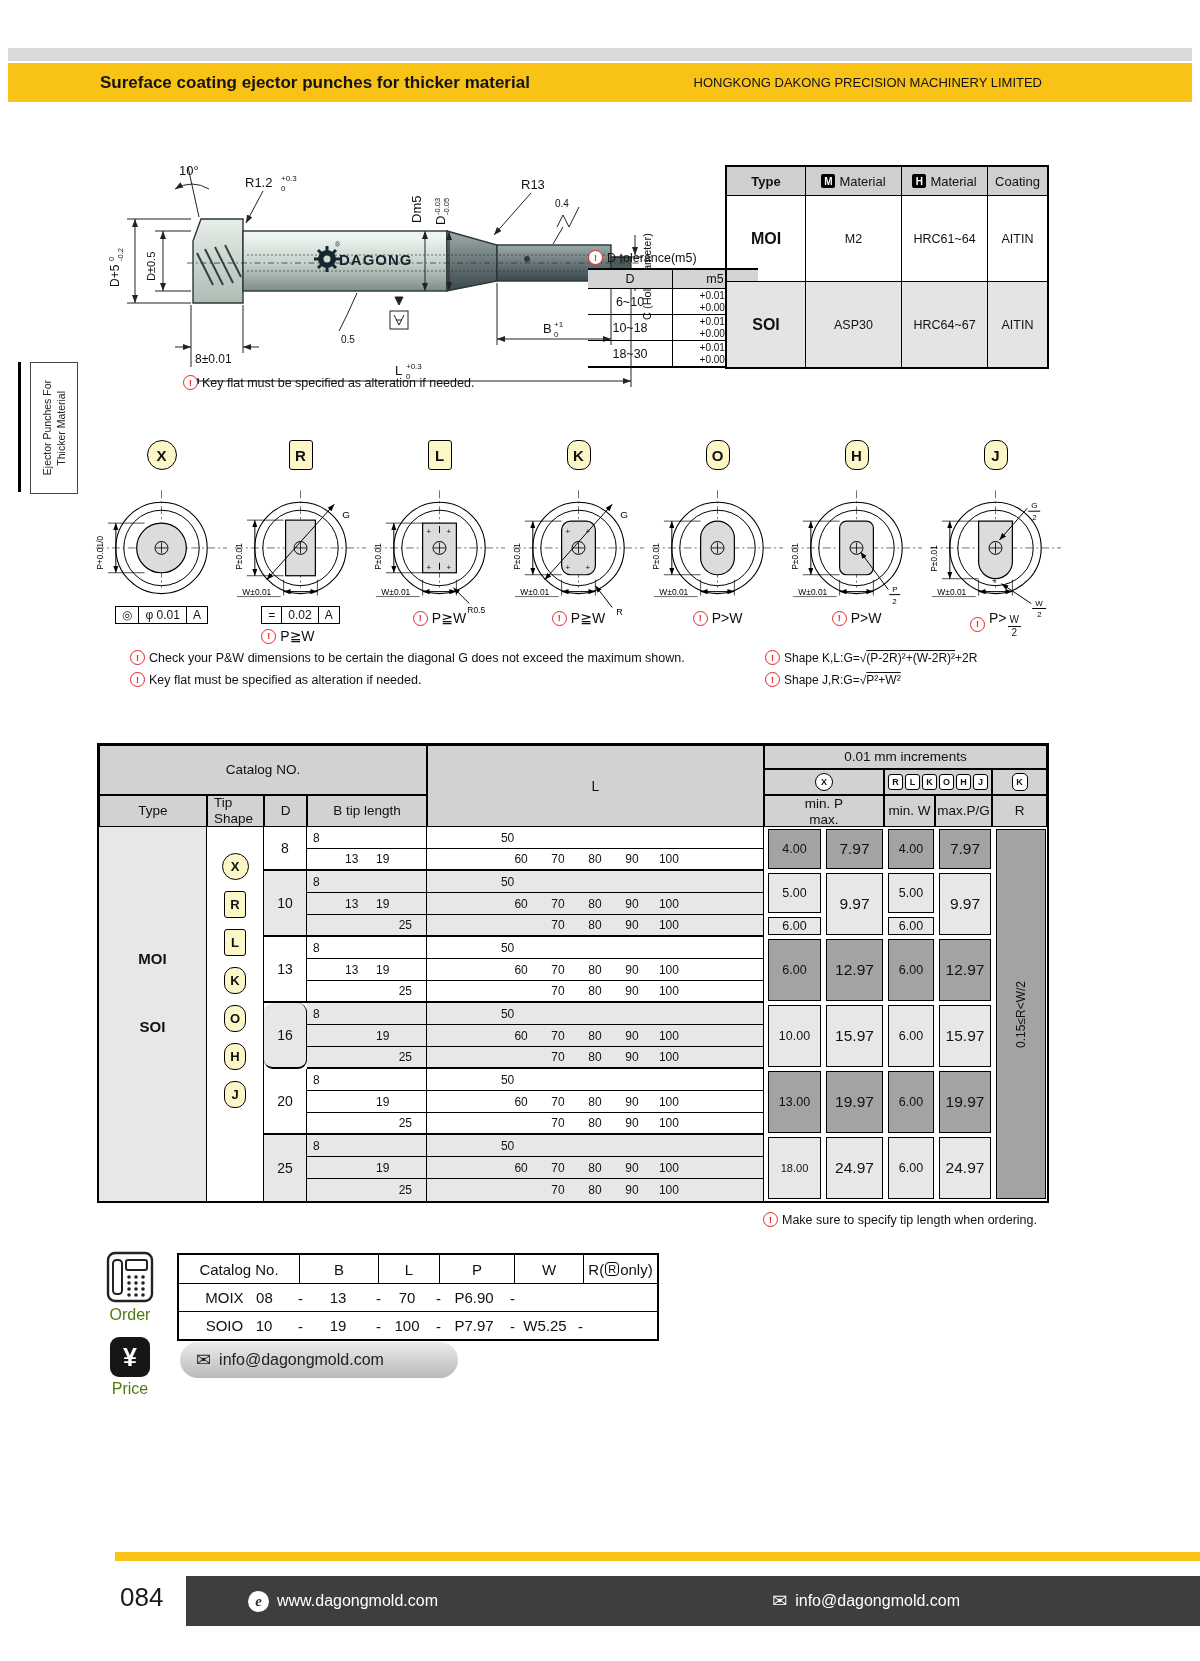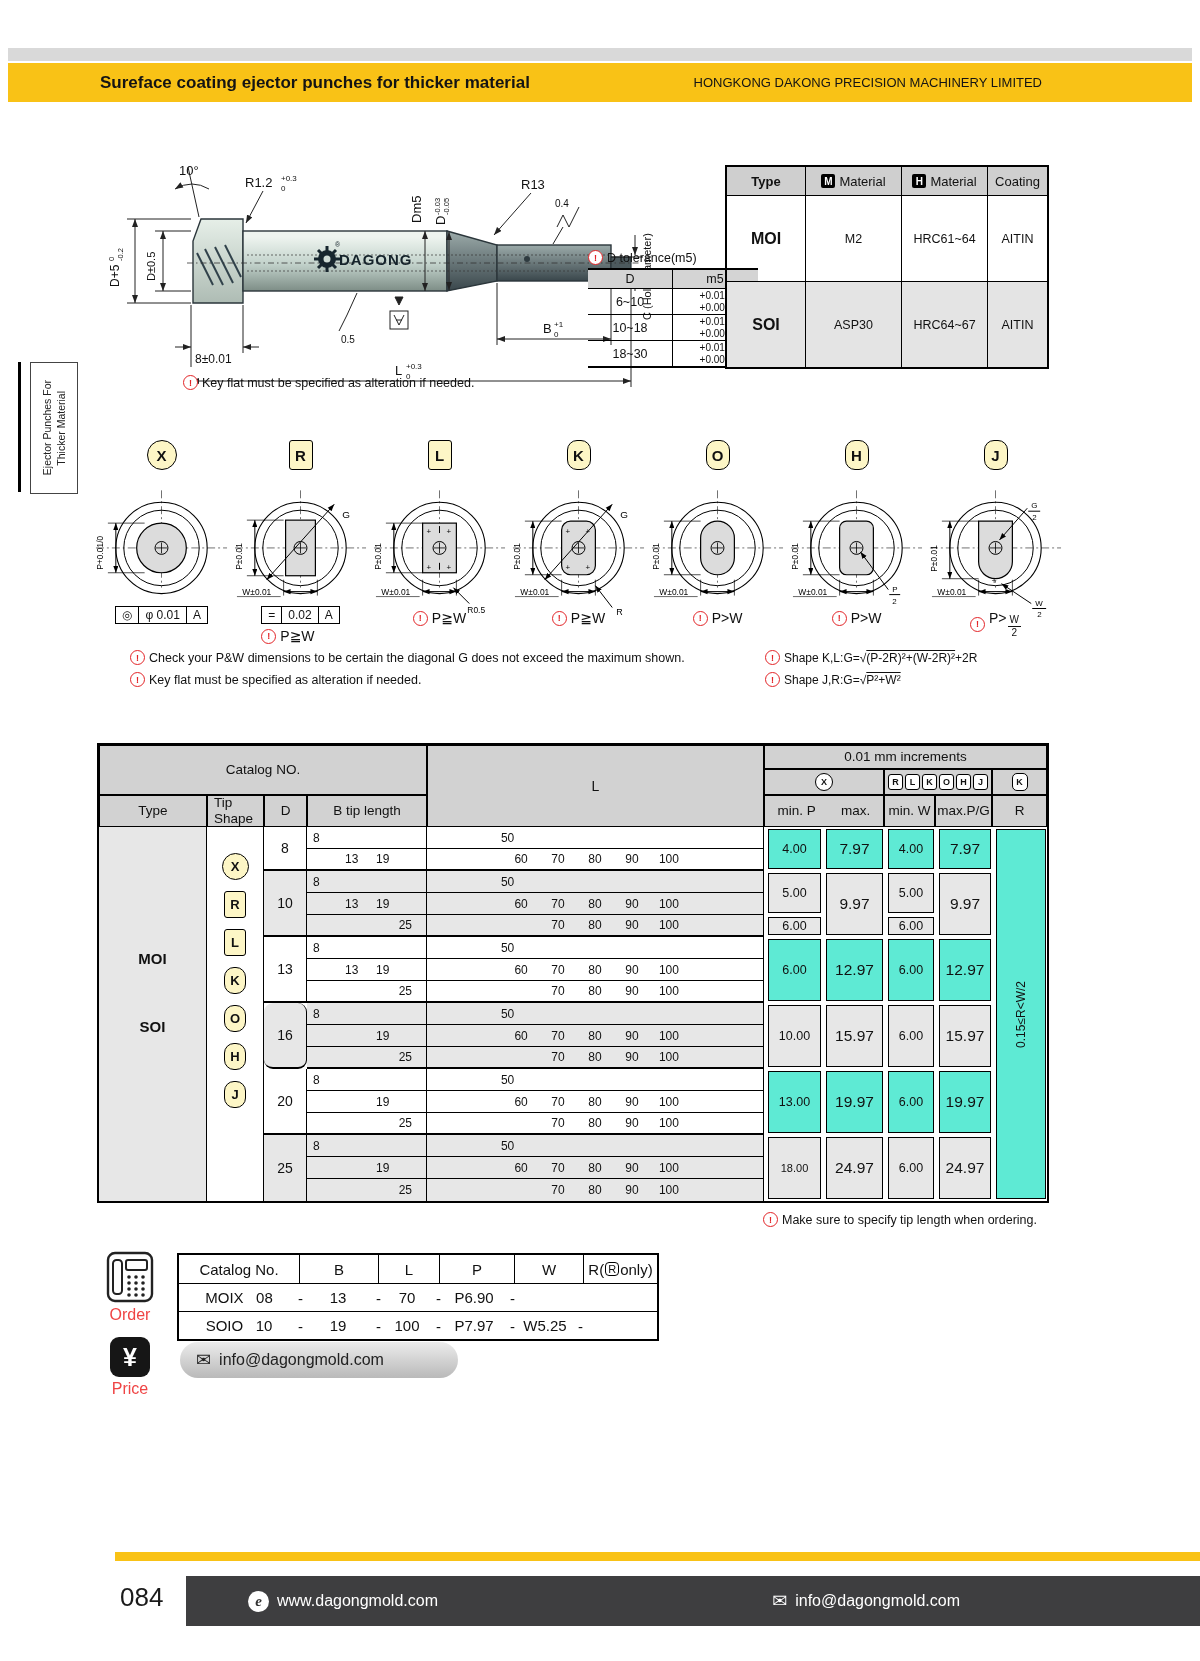--- a/index.html
+++ b/index.html
@@ -59,40 +59,40 @@
   .fnote{font-size:12px;}
   .rad{text-decoration:overline;}
   
   #ctable{display:grid;position:absolute;left:97px;top:743px;grid-template-columns:108px 57px 43px 120px 337px 3px 55px 3px 59px 3px 48px 3px 54px 3px 52px;grid-template-rows:24px 26px 32px repeat(17,22px);border:2px solid #000;background:#fff;}
   #ctable .hc{background:#d2d2d2;border:1px solid #000;display:flex;align-items:center;justify-content:center;font-size:13.5px;text-align:left;line-height:1.15;}
   #ctable .bc{position:relative;font-size:12px;}
   #ctable .br{border-right:1.2px solid #000;}
   #ctable .bb{border-bottom:1px solid #000;}
   #ctable .ge{border-bottom:2px solid #000;}
   #ctable .sh{background:#e7e7e7;}
-  #ctable .vc{margin:2px 1px;border:1.3px solid #000;display:flex;align-items:center;justify-content:center;background:#5eead4;}
+  #ctable .vc{margin:2px 1px;border:1.3px solid #000;display:flex;align-items:center;justify-content:center;background:#a3a3a3;}
   #ctable .vc.sh{background:#e7e7e7;}
   #ctable .num{position:absolute;top:50%;transform:translate(-50%,-50%);}
   #ctable .bnum{position:absolute;top:50%;transform:translateY(-50%);}
   #ctable .dcell{display:flex;align-items:center;justify-content:center;font-size:14px;}
   .mini{display:inline-flex;align-items:center;justify-content:center;border:1.2px solid #000;background:#fff;font-size:9px;font-weight:bold;width:13px;height:14px;border-radius:3px;}
   .mini.circ{width:16px;height:16px;border-radius:50%;}
   .mini.krd{width:14px;height:16px;border-radius:5px;}
   .vert{writing-mode:vertical-rl;transform:rotate(180deg);font-size:12px;}
   
   .order-tbl{left:177px;top:1253px;width:478px;border:2px solid #000;font-size:15px;}
   .order-tbl .hrow{display:flex;border-bottom:1.2px solid #000;}
   .order-tbl .hrow>div{height:28px;display:flex;align-items:center;justify-content:center;border-right:1.2px solid #000;}
   .order-tbl .hrow>div:last-child{border-right:none;}
   .order-tbl .drow{display:flex;border-bottom:1.2px solid #000;}
   .order-tbl .drow:last-child{border-bottom:none;}
   .order-tbl .drow>div{height:27px;display:flex;align-items:center;justify-content:center;position:relative;white-space:pre;}
   .order-tbl .sep::after{content:"-";position:absolute;right:-4px;top:50%;transform:translateY(-50%);}
   .rbox{display:inline-flex;border:1.2px solid #000;border-radius:4px;padding:0 2px;font-size:11px;margin:0 1px;}
-  .iconlab{font-size:16px;color:#ef4444;text-align:center;}
+  .iconlab{font-size:16px;color:#4d7c0f;text-align:center;}
   .pill{left:180px;top:1342px;width:278px;height:36px;border-radius:18px;background:linear-gradient(#ececec,#b9b9b9);display:flex;align-items:center;padding-left:16px;font-size:16px;color:#222;box-sizing:border-box;}
   .yen{left:110px;top:1337px;width:40px;height:40px;background:#161616;border-radius:9px;color:#fff;font-size:25px;font-weight:bold;display:flex;align-items:center;justify-content:center;}
   
   .footyellow{left:115px;top:1552px;width:1085px;height:9px;background:#f9c216;}
   .footbar{left:186px;top:1576px;width:1014px;height:50px;background:#3e3e40;display:flex;align-items:center;color:#fff;font-size:16px;}
   .pageno{left:120px;top:1582px;font-size:26px;color:#1a1a1a;}
   .eico{display:inline-flex;width:21px;height:21px;border-radius:50%;background:#fff;color:#333;font-family:"Liberation Serif",serif;font-style:italic;font-weight:bold;align-items:center;justify-content:center;font-size:15px;margin-right:8px;}
   svg text{font-family:"Liberation Sans",sans-serif;}
 </style>
 </head>
@@ -654,21 +654,21 @@
         <span class="mini">R</span>
         <span class="mini">L</span>
         <span class="mini">K</span>
         <span class="mini">O</span>
         <span class="mini">H</span>
         <span class="mini">J</span>
       </div>
       <div class="hc" style="grid-area: 2 / 14 / 3 / 16;">
         <span class="mini krd">K</span>
       </div>
-      <div class="hc" style="grid-area: 3 / 6 / 4 / 10; justify-content: space-around;">
+      <div class="hc" style="grid-area: 3 / 6 / 4 / 10; justify-content: space-around; flex-direction: column;">
         <span>min. P</span>
         <span>max.</span>
       </div>
       <div class="hc" style="grid-area: 3 / 10 / 4 / 12;">min. W</div>
       <div class="hc" style="grid-area: 3 / 12 / 4 / 14;">max.P/G</div>
       <div class="hc" style="grid-area: 3 / 14 / 4 / 16;">R</div>
       <div class="hc" style="grid-area: 3 / 1 / 4 / 2;">Type</div>
       <div class="hc" style="grid-area: 3 / 2 / 4 / 3; padding: 0px 6px;">Tip Shape</div>
       <div class="hc" style="grid-area: 3 / 3 / 4 / 4;">D</div>
       <div class="hc" style="grid-area: 3 / 4 / 4 / 5;">B tip length</div>

